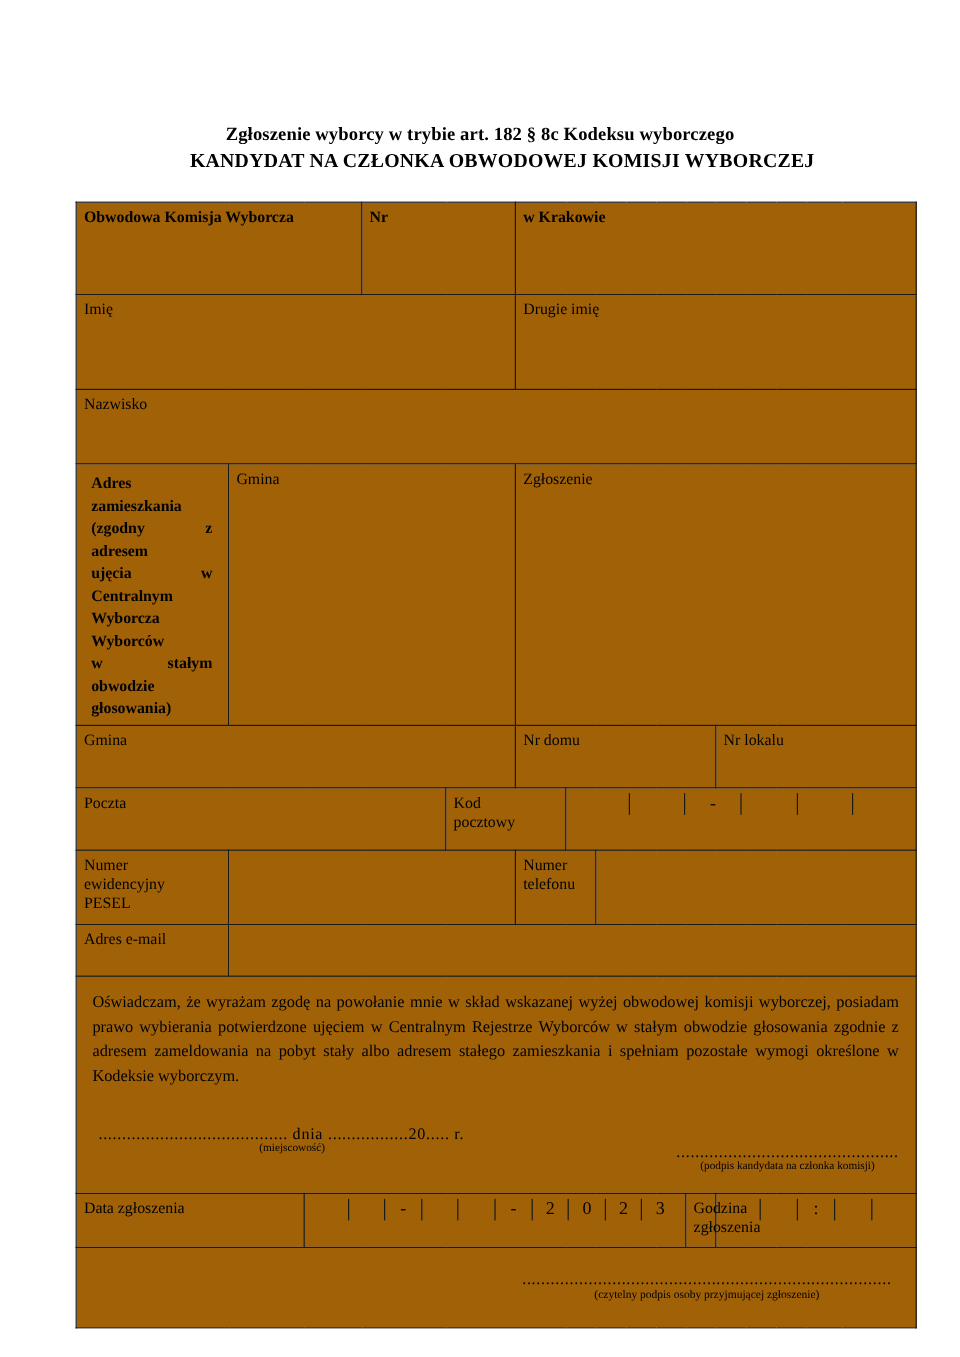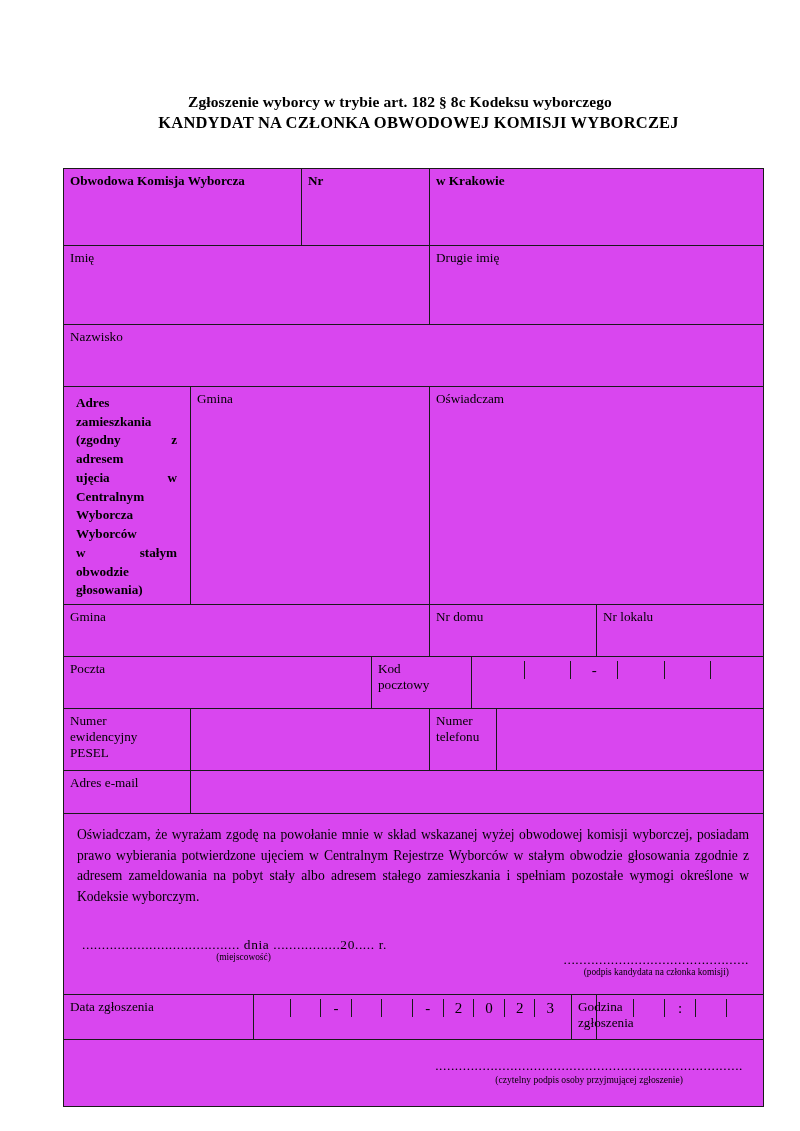--- a/index.html
+++ b/index.html
@@ -13,21 +13,21 @@
     height: 1131px;
     font-family: "Liberation Serif", "DejaVu Serif", serif;
     color: #000000;
     position: relative;
     overflow: hidden;
   }
   .page {
     width: 800px;
     height: 897px;
     box-sizing: border-box;
-    padding: 4px;
+    padding: 15px;
     position: relative;
   }
 
   
   .title-block {
     text-align: center;
     padding-top: 88px;
     line-height: 1.28;
   }
   .title-line1 {
@@ -53,21 +53,21 @@
     border-collapse: collapse;
     width: 700px;
     table-layout: fixed;
   }
   table.form td {
     border: 1.3px solid #1a1a1a;
     vertical-align: top;
     padding: 4px 6px 0 6px;
     font-size: 13.2px;
     line-height: 1.22;
-    background: #d946ef;
+    background: #a16207;
   }
   td.gray {
     background: #c3c3c3;
   }
   td.nopad {
     padding: 0;
   }
   .lbl { display: block; }
   .b { font-weight: bold; }
 
@@ -234,21 +234,21 @@
           <span>ujęcia w Centralnym</span>
           <span>Wyborcza Wyborców</span>
           <span>w stałym obwodzie</span>
           <span class="last">głosowania)</span>
         </div>
       </td>
       <td colspan="4">
         <span class="lbl">Gmina</span>
       </td>
       <td colspan="11">
-        <span class="lbl">Oświadczam</span>
+        <span class="lbl">Zgłoszenie</span>
       </td>
     </tr>
 
     <tr>
       <td colspan="5" style="height:47px">
         <span class="lbl">Gmina</span>
       </td>
       <td colspan="6">
         <span class="lbl">Nr domu</span>
       </td>

